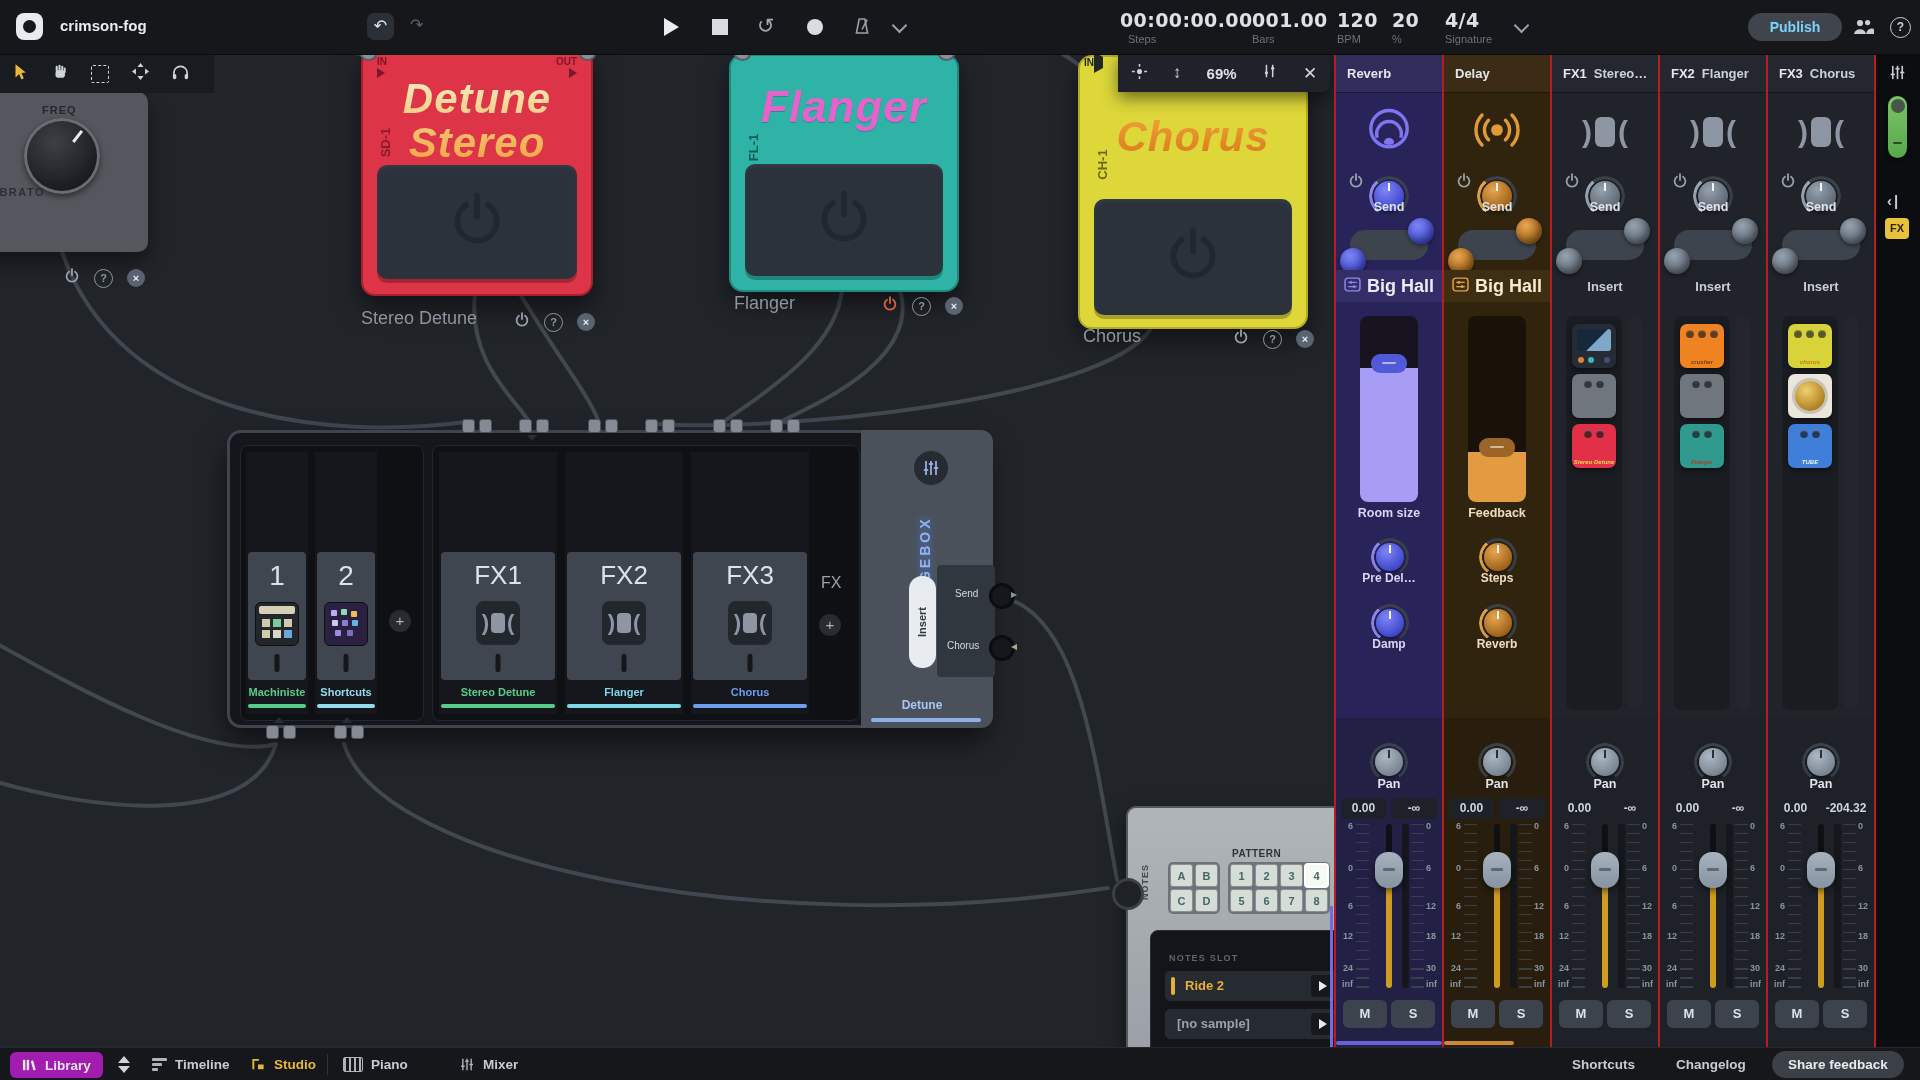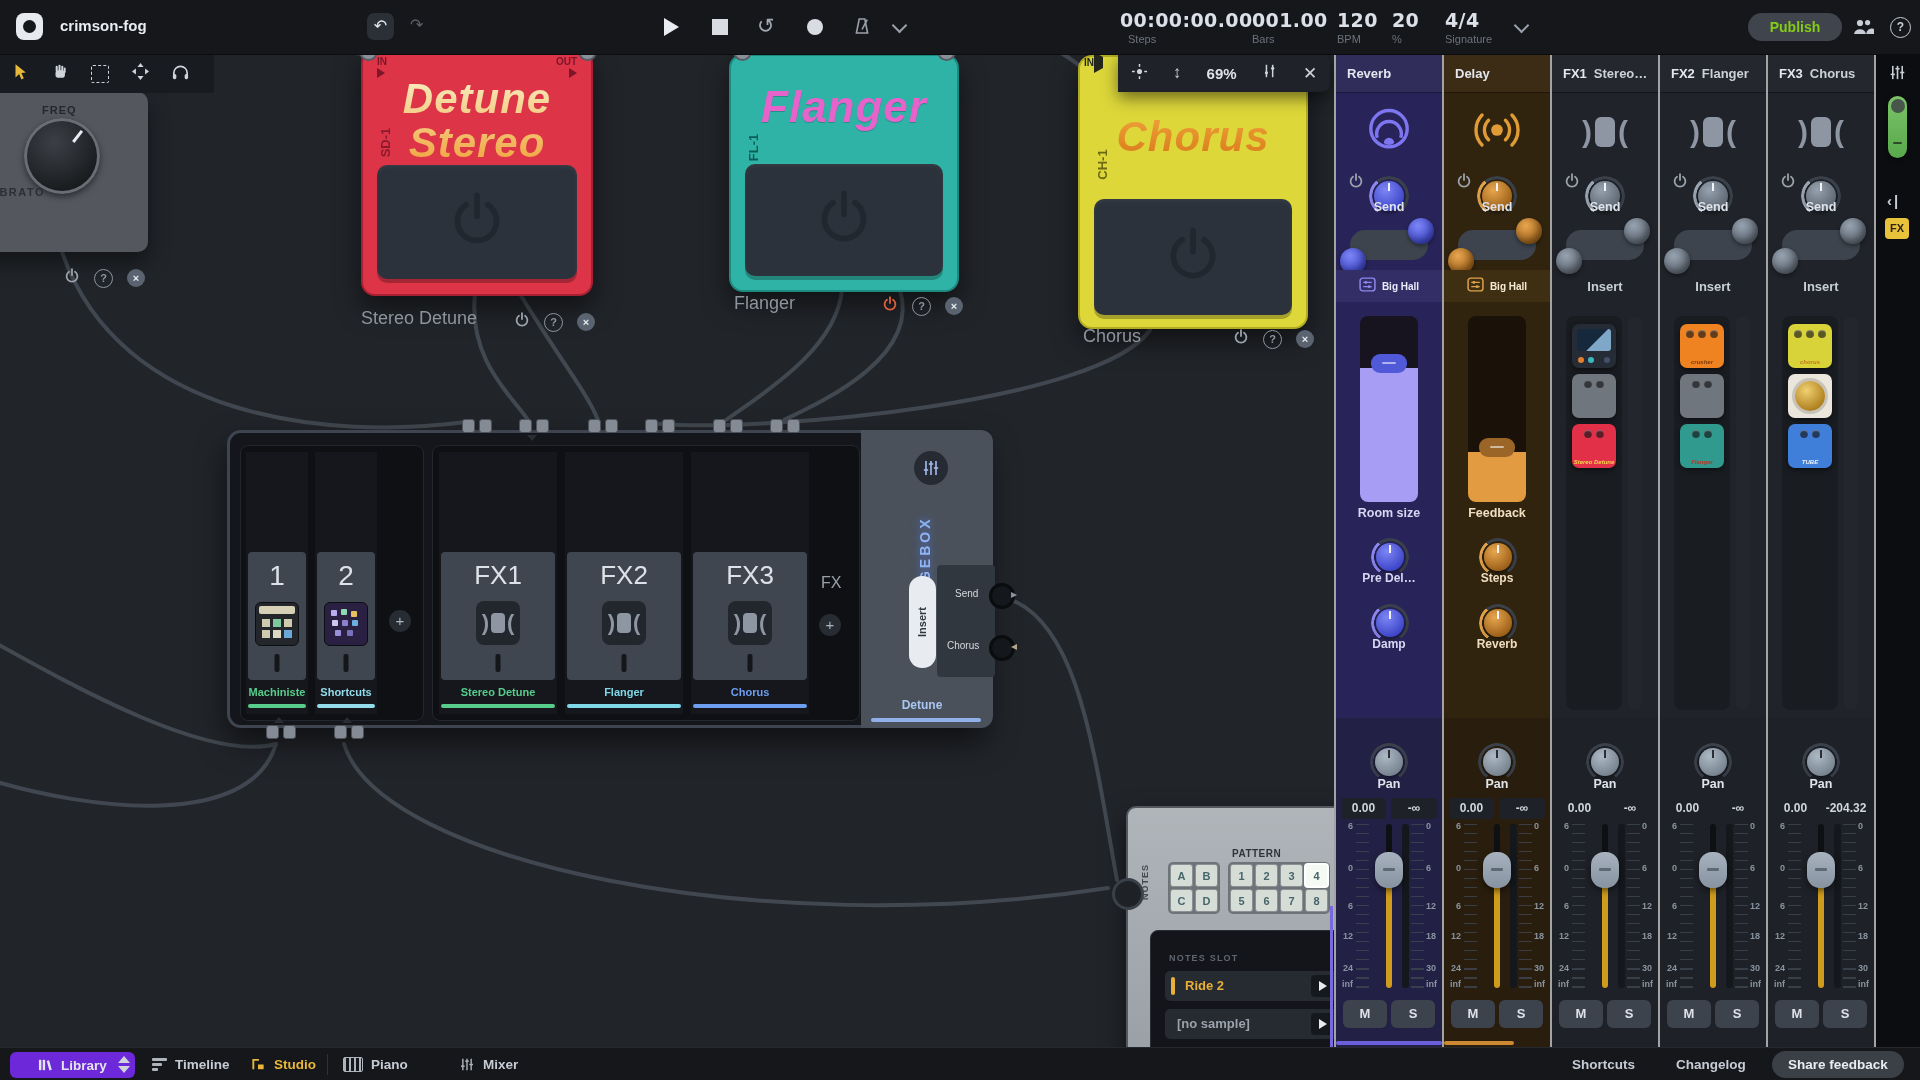--- a/index.html
+++ b/index.html
@@ -16,21 +16,21 @@
   .tr-play{position:absolute;left:664px;top:18px;width:0;height:0;border-left:15px solid #e9edf2;border-top:9px solid transparent;border-bottom:9px solid transparent;}
   .tr-stop{position:absolute;left:712px;top:19px;width:16px;height:16px;background:#d9dde3;}
   .tr-loop{position:absolute;left:757px;top:14px;font-size:21px;color:#a2a8b1;}
   .tr-rec{position:absolute;left:807px;top:19px;width:16px;height:16px;border-radius:50%;background:#d9dde3;}
   .tr-metro{position:absolute;left:852px;top:16px;}
   .tr-chev{position:absolute;left:894px;top:20px;width:9px;height:9px;border-right:2px solid #9aa1ab;border-bottom:2px solid #9aa1ab;transform:rotate(45deg);}
   .tgroup{position:absolute;top:9px;}
   .tgroup .tv{font-size:19px;font-weight:600;color:#dce1e9;letter-spacing:.4px;font-family:"DejaVu Sans",sans-serif;}
   .tgroup .tl{font-size:11px;color:#6c727c;margin-top:2px;}
   #sig-chev{position:absolute;left:1516px;top:20px;width:9px;height:9px;border-right:2px solid #9aa1ab;border-bottom:2px solid #9aa1ab;transform:rotate(45deg);}
-  #publish{position:absolute;left:1748px;top:13px;width:94px;height:28px;border-radius:15px;background:#3f444d;color:#84cc16;font-size:14px;font-weight:700;text-align:center;line-height:28px;}
+  #publish{position:absolute;left:1748px;top:13px;width:94px;height:28px;border-radius:15px;background:#3f444d;color:#7dd3fc;font-size:14px;font-weight:700;text-align:center;line-height:28px;}
   #people-ic{position:absolute;left:1852px;top:18px;}
   #help-ic{position:absolute;left:1890px;top:17px;width:19px;height:19px;border:1.6px solid #c9ced6;border-radius:50%;color:#c9ced6;font-size:12px;font-weight:700;text-align:center;line-height:19px;}
   
   #canvas{position:absolute;inset:0;}
   #cables{position:absolute;left:0;top:0;z-index:1;pointer-events:none;}
   .cap{position:absolute;width:15px;height:15px;border-radius:50%;background:#8a9099;border:2px solid #565c64;z-index:3;}
   
   #toolbar{position:absolute;left:0;top:54px;width:214px;height:39px;background:#181b20;z-index:4;display:flex;align-items:center;}
   .tool{width:40px;text-align:center;}
   .marquee{width:16px;height:16px;border:1.6px dashed #cfd4da;border-radius:2px;margin:0 auto;}
@@ -104,40 +104,40 @@
   .padbtn.sel{background:#f6faf4;border-color:#fff;box-shadow:0 0 0 1px #fff;}
   #smp-dark{position:absolute;left:24px;top:124px;width:214px;height:150px;background:#13151a;border:1px solid #2a2e33;border-radius:8px 0 0 0;}
   #smp-slotlbl{position:absolute;left:18px;top:22px;font-size:9px;font-weight:800;letter-spacing:1.2px;color:#5f666e;}
   .slotrow{position:absolute;left:14px;width:172px;height:30px;background:#262a31;border-radius:5px;}
   .slotrow .bar{position:absolute;left:6px;top:6px;width:4px;height:18px;border-radius:2px;}
   .slotrow .nm{position:absolute;left:20px;top:7px;font-size:13px;font-weight:700;}
   .slotrow .pl{position:absolute;right:4px;top:4px;width:22px;height:22px;background:#15181d;border-radius:4px;}
   .slotrow .pl::after{content:"";position:absolute;left:8px;top:6px;border-left:8px solid #e8ecf1;border-top:5px solid transparent;border-bottom:5px solid transparent;}
   #purple-line{position:absolute;left:1330px;top:906px;width:3px;height:141px;background:#7a68e0;z-index:5;}
   
-  #mixpanel{position:absolute;left:1334px;top:54px;width:586px;height:993px;background:#a3a3a3;z-index:6;}
+  #mixpanel{position:absolute;left:1334px;top:54px;width:586px;height:993px;background:#b91c1c;z-index:6;}
   .strip{position:absolute;top:0;width:106px;height:993px;}
   .st-header{position:absolute;left:0;top:0;width:106px;height:38px;display:flex;align-items:center;gap:7px;padding-left:11px;box-sizing:border-box;font-size:13px;font-weight:700;color:#e3e7ed;}
   .st-dev{color:#ccd1d9;font-weight:700;white-space:nowrap;overflow:hidden;max-width:62px;}
   .st-iconcell{position:absolute;left:0;top:38px;width:106px;height:78px;display:flex;align-items:center;justify-content:center;border-top:1px solid rgba(0,0,0,.35);}
   .st-pwr{position:absolute;left:12px;top:119px;width:16px;height:16px;}
   .knob{position:absolute;}
   .knob .ring{position:absolute;inset:0;border-radius:50%;
      background:conic-gradient(from 215deg, var(--arc) 0 105deg, #3a414b 105deg 290deg, transparent 290deg 360deg);
      -webkit-mask:radial-gradient(circle,transparent 58%,#000 60%);mask:radial-gradient(circle,transparent 58%,#000 60%);}
   .knob .ball{position:absolute;inset:5px;border-radius:50%;background:radial-gradient(circle at 38% 30%, var(--hi), var(--lo) 75%);box-shadow:0 2px 4px rgba(0,0,0,.45);}
   .knob .ptr{position:absolute;left:50%;top:7px;width:2px;height:8px;background:#f2f4f7;transform:translateX(-50%);}
   .st-sendlbl{position:absolute;left:0;top:146px;width:106px;text-align:center;font-size:12.5px;font-weight:700;color:#dfe3ea;}
   .st-route{position:absolute;left:12px;top:172px;width:82px;height:38px;}
   .rt-bar{position:absolute;left:2px;right:2px;top:4px;bottom:4px;background:#3d444e;border-radius:15px;}
   .rt-ball{position:absolute;width:26px;height:26px;border-radius:50%;box-shadow:0 2px 4px rgba(0,0,0,.4), inset -3px -4px 6px rgba(0,0,0,.3);}
   .rt-ball.tr{right:-4px;top:-8px;}
   .rt-ball.bl{left:-8px;bottom:-10px;}
   .st-preset{position:absolute;left:0;top:216px;width:106px;height:32px;display:flex;align-items:center;justify-content:center;gap:6px;}
-  .preset-txt{font-size:10px;font-weight:800;}
+  .preset-txt{font-size:18px;font-weight:800;}
   .insert-txt{font-size:13px;font-weight:600;color:#c9cfd8;}
   .vfader{position:absolute;left:24px;top:262px;width:58px;height:186px;border-radius:8px;overflow:hidden;}
   .vf-fill{position:absolute;left:0;right:0;bottom:0;}
   .vf-handle{position:absolute;left:50%;transform:translateX(-50%);width:36px;height:19px;border-radius:9px;}
   .vf-handle::after{content:"";position:absolute;left:11px;right:11px;top:8px;height:2px;background:rgba(255,255,255,.55);border-radius:1px;}
   .vf-label{position:absolute;left:0;top:452px;width:106px;text-align:center;font-size:12.5px;font-weight:700;}
   .st-klbl{position:absolute;left:0;width:106px;text-align:center;font-size:12px;font-weight:700;}
   .th-col{position:absolute;left:14px;top:262px;width:56px;height:394px;background:#191c21;border-radius:8px;}
   .th-scroll{position:absolute;left:76px;top:262px;width:14px;height:394px;background:#23262c;border-radius:7px;}
   .thumb{position:absolute;left:6px;width:44px;height:44px;border-radius:7px;box-shadow:0 2px 5px rgba(0,0,0,.5);overflow:hidden;}
@@ -172,21 +172,21 @@
   #rail{position:absolute;left:1876px;top:54px;width:44px;height:993px;background:#0b0d10;z-index:7;}
   #rail-sliders{position:absolute;left:13px;top:10px;color:#c8cdd4;}
   #rail-toggle{position:absolute;left:12px;top:42px;width:19px;height:62px;border-radius:10px;background:linear-gradient(#7cc468,#58a84c);box-shadow:0 2px 5px rgba(0,0,0,.5);}
   #rail-toggle::before{content:"";position:absolute;left:2.5px;top:3px;width:14px;height:14px;border-radius:50%;background:#47554b;}
   #rail-toggle::after{content:"";position:absolute;left:5px;bottom:14px;width:9px;height:2.5px;background:#2e4a2a;border-radius:1px;}
   #rail-collapse{position:absolute;left:11px;top:138px;font-size:15px;font-weight:700;color:#c8cdd4;letter-spacing:2px;}
   #rail-fx{position:absolute;left:9px;top:164px;width:24px;height:21px;background:#e8c23a;border-radius:4px;color:#2b2410;font-size:11px;font-weight:800;text-align:center;line-height:21px;}
   
   #bottombar{position:absolute;left:0;top:1047px;width:1920px;height:33px;background:#15171b;border-top:1px solid #25282d;z-index:10;}
   .bb-item{position:absolute;top:0;height:33px;display:flex;align-items:center;gap:8px;font-size:13.5px;font-weight:700;color:#c6ccd4;}
-  #bb-library{left:10px;top:4px;height:26px;padding:0 28px;background:#6d28d9;border-radius:6px;color:#e2e6ec;}
+  #bb-library{left:10px;top:4px;height:26px;padding:0 12px;background:#a21caf;border-radius:6px;color:#e2e6ec;}
   #bb-sort{left:118px;}
   #bb-timeline{left:152px;}
   #bb-studio{left:250px;color:#e8b83a;}
   #bb-div{position:absolute;left:327px;top:6px;width:1px;height:21px;background:#2e333a;}
   #bb-piano{left:343px;}
   #bb-mixer{left:459px;}
   #bb-shortcuts{left:1572px;}
   #bb-changelog{left:1676px;}
   #bb-share{left:1772px;top:3px;height:27px;padding:0 16px;background:#3b4047;border-radius:14px;color:#e8ecf0;}
   .tl-icon span{display:block;height:2.5px;background:#aeb4bc;border-radius:1px;margin:2.5px 0;}

